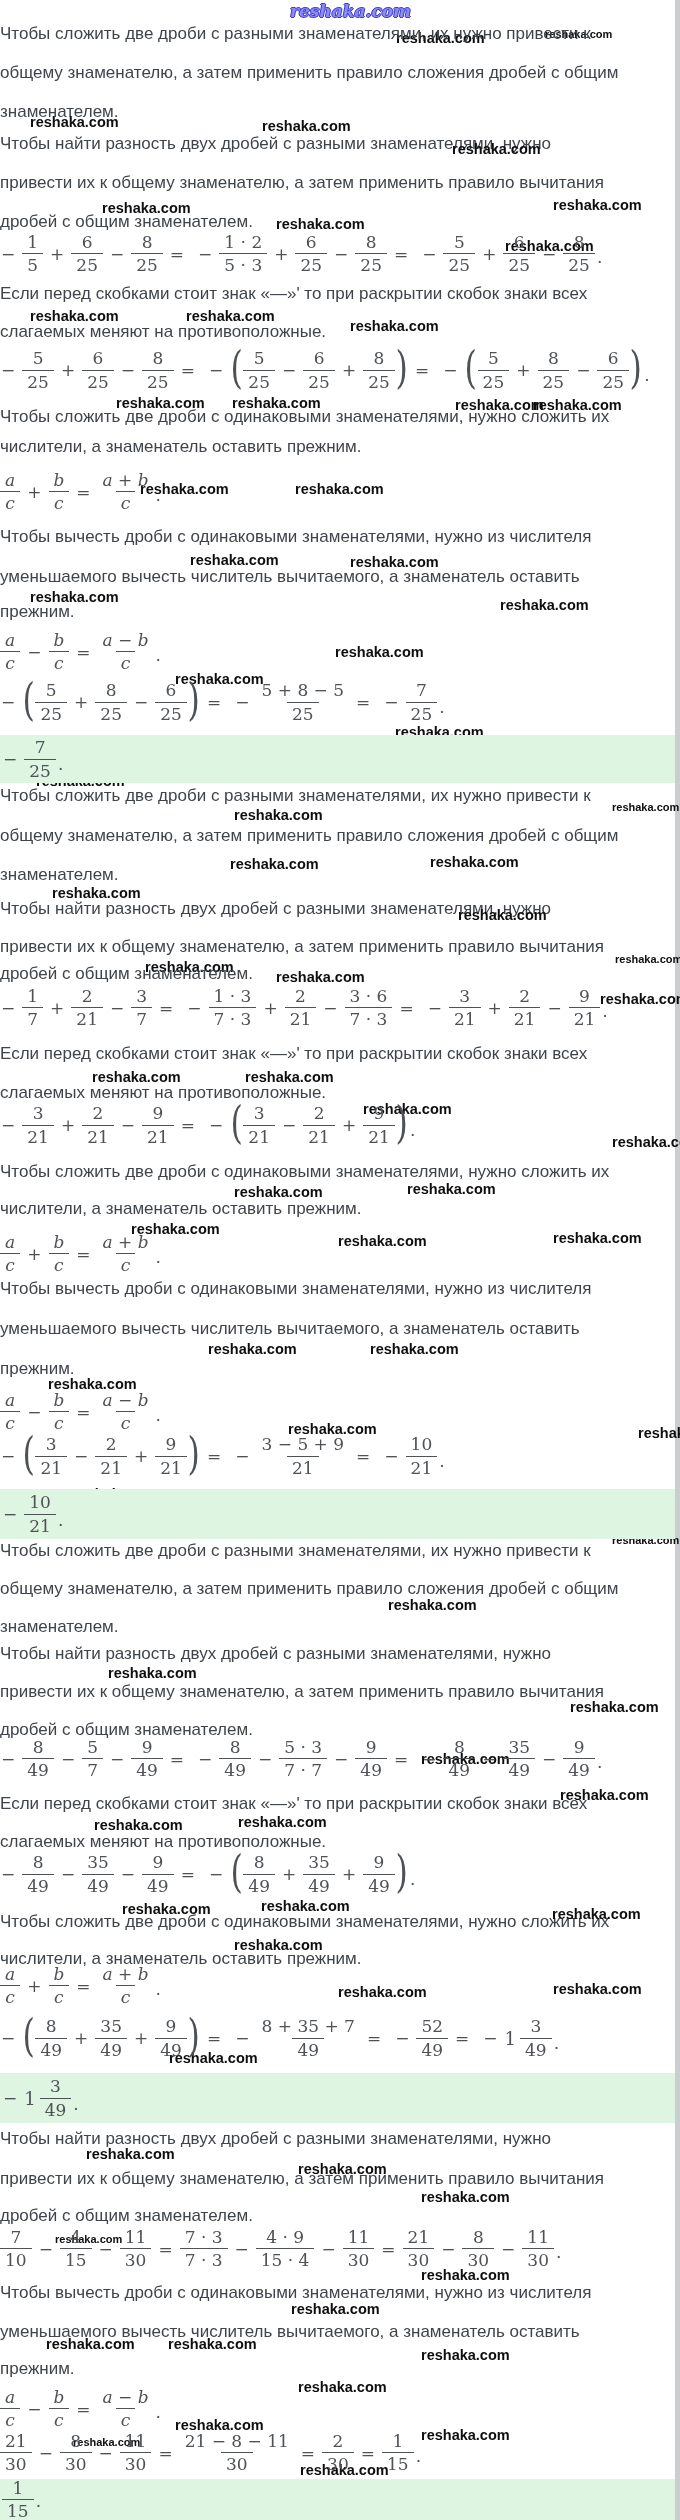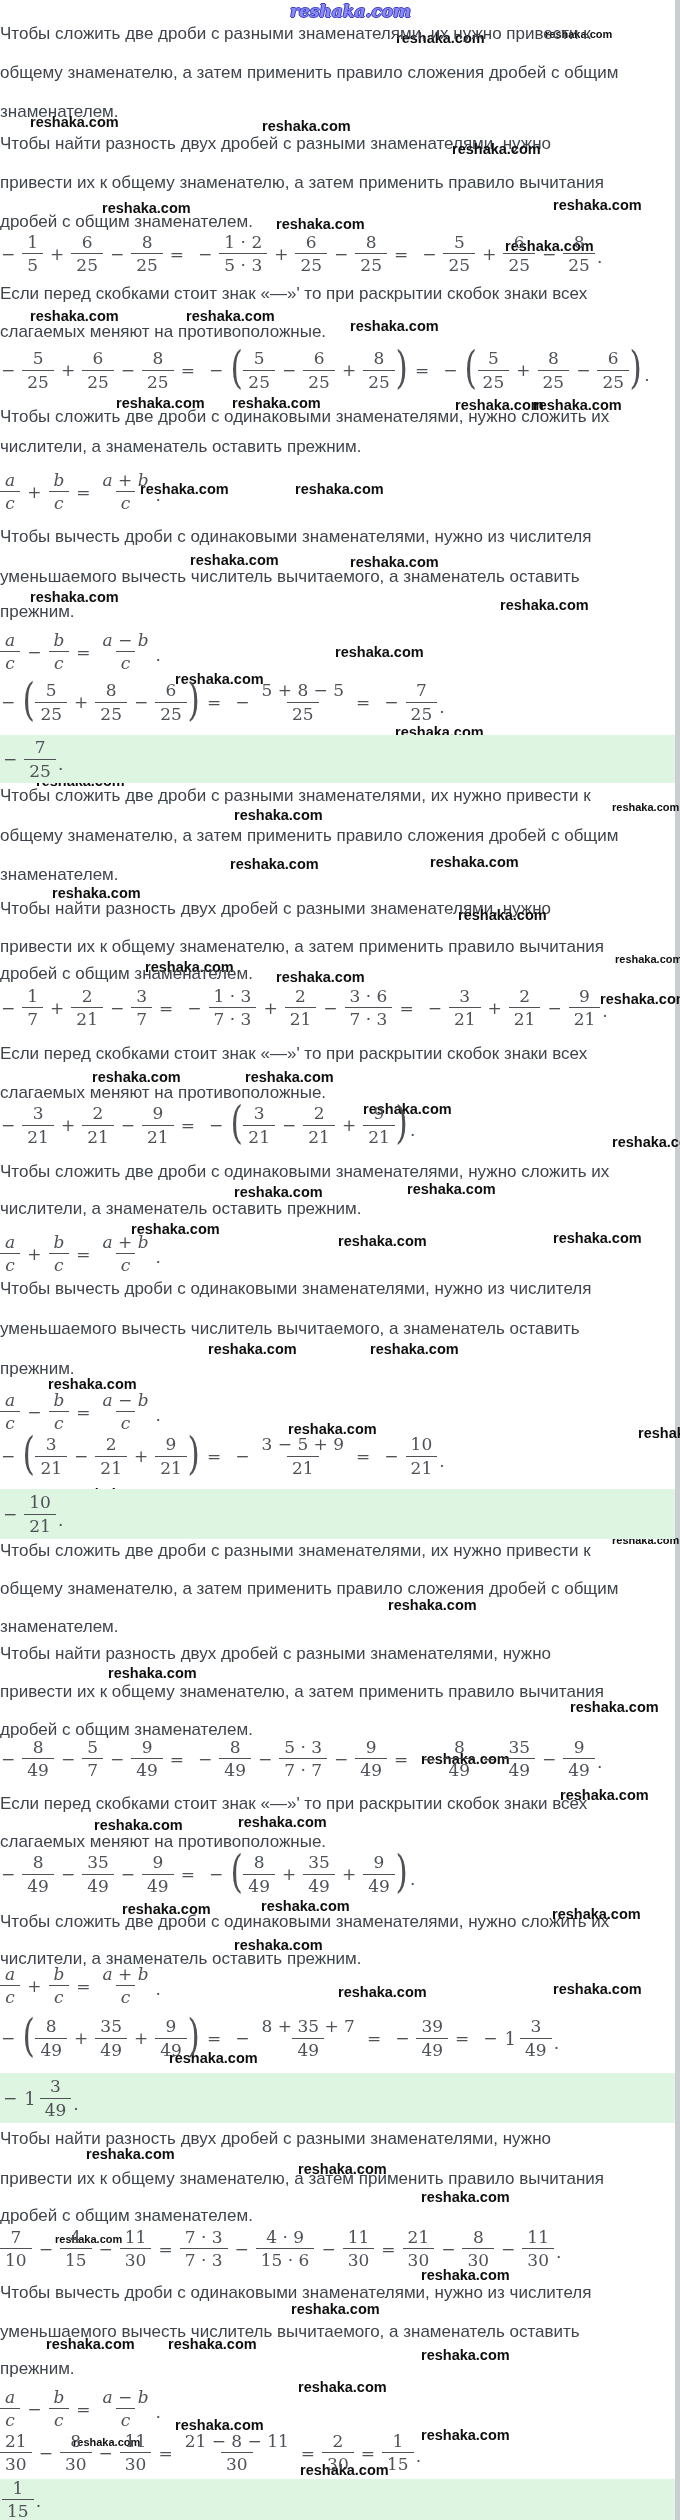--- a/index.html
+++ b/index.html
@@ -604,21 +604,21 @@
       <span class="paren">)</span>
       <span class="op">=</span>
       <span class="op">−</span>
       <span class="frac">
         <span class="num">8 + 35 + 7</span>
         <span class="den">49</span>
       </span>
       <span class="op">=</span>
       <span class="op">−</span>
       <span class="frac">
-        <span class="num">39</span>
+        <span class="num">52</span>
         <span class="den">49</span>
       </span>
       <span class="op">=</span>
       <span class="op">−</span>
       <span class="int">1</span>
       <span class="frac">
         <span class="num">3</span>
         <span class="den">49</span>
       </span>
       <span class="dot">.</span>
@@ -639,21 +639,21 @@
         <span class="den">30</span>
       </span>
       <span class="op">=</span>
       <span class="frac">
         <span class="num">7 · 3</span>
         <span class="den">7 · 3</span>
       </span>
       <span class="op">−</span>
       <span class="frac">
         <span class="num">4 · 9</span>
-        <span class="den">15 · 6</span>
+        <span class="den">15 · 4</span>
       </span>
       <span class="op">−</span>
       <span class="frac">
         <span class="num">11</span>
         <span class="den">30</span>
       </span>
       <span class="op">=</span>
       <span class="frac">
         <span class="num">21</span>
         <span class="den">30</span>

